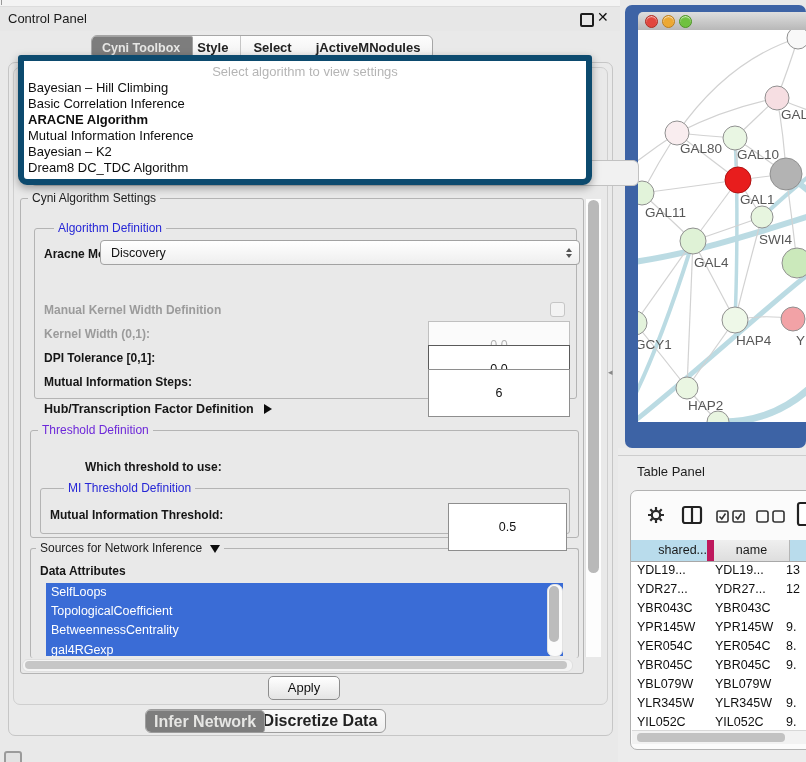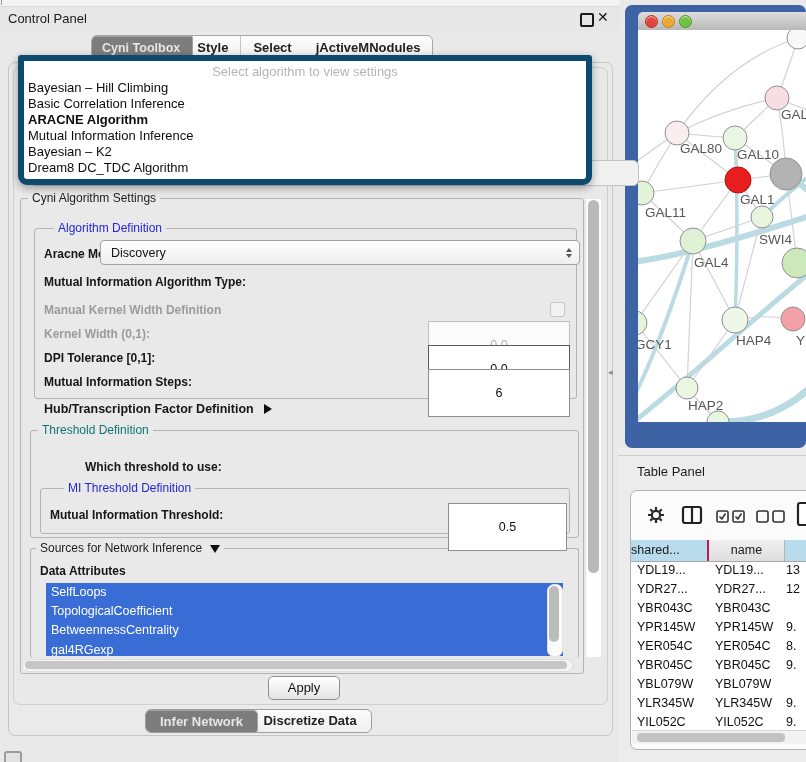--- a/index.html
+++ b/index.html
@@ -34,21 +34,21 @@
   .popup .it{height:16px;line-height:16px;padding-left:4px;font-size:13px;color:#0d0d0d;}
   .popup .it.b{font-weight:700;}
 
   .combo-behind{left:30px;top:160px;width:546px;height:24px;border:1px solid #c2c2c2;border-radius:6px;
                 background:#f1f1f1;z-index:5;font-size:13px;color:#b2b2b2;line-height:24px;padding-left:61px;}
 
   
   .group{border:1px solid #b4b4b4;border-radius:3px;z-index:6;}
   .gtitle{position:absolute;z-index:7;background:#e9e9e9;padding:0 4px;font-size:12px;white-space:nowrap;}
   .gtitle.blue{color:#2626d6;}
-  .gtitle.green{color:#0f766e;}
+  .gtitle.green{color:#6d28d9;}
   .gtitle.dark{color:#1c1c1c;}
 
   .flabel{position:absolute;z-index:8;font-size:12px;font-weight:700;color:#161616;white-space:nowrap;}
   .flabel.dis{color:#9b9b9b;}
 
   .sel{position:absolute;z-index:8;border:1px solid #a2a2a2;border-radius:4px;
        background:linear-gradient(#ffffff,#eeeeee);font-size:12.5px;color:#111;
        display:flex;align-items:center;padding-left:10px;}
   .stepper{position:absolute;right:7px;top:50%;transform:translateY(-50%);display:flex;flex-direction:column;gap:2px;}
   .stepper .up{width:0;height:0;border-left:3.5px solid transparent;border-right:3.5px solid transparent;border-bottom:4px solid #555;}
@@ -75,21 +75,21 @@
   .hscroll{left:22px;top:659px;width:549px;height:11px;background:#f4f4f4;border:1px solid #dfdfdf;border-radius:6px;z-index:9;}
   .hthumb{position:absolute;left:2px;top:0.5px;width:542px;height:8px;background:#c6c6c6;border-radius:4px;}
   .vscroll{left:585px;top:199px;width:15px;height:458px;background:#fdfdfd;border-left:1px solid #e3e3e3;z-index:9;}
   .vthumb{position:absolute;left:2px;top:1px;width:11px;height:373px;background:#b9b9b9;border-radius:6px;}
 
   .apply{left:268px;top:676px;width:70px;height:22px;line-height:22px;text-align:center;z-index:9;
          border:1px solid #8d8d8d;border-radius:5px;background:linear-gradient(#ffffff,#e4e4e4);font-size:13px;color:#111;}
 
   .btabbar{left:145px;top:709px;height:22px;display:flex;border:1px solid #9d9d9d;border-radius:6px;
            background:linear-gradient(#fbfbfb,#efefef);overflow:hidden;z-index:9;}
-  .btab{height:22px;line-height:22px;padding:0 14px;font-size:13px;font-weight:700;color:#222;
+  .btab{height:22px;line-height:22px;padding:0 8px;font-size:16px;font-weight:700;color:#222;
         border-left:1px solid #bdbdbd;white-space:nowrap;}
   .btab:first-child{border-left:none;}
   .btab.sel{background:#7d7d7d;color:#e6e6e4;border-left:none;border-radius:0 5px 5px 0;}
 
   .corner-icon{left:4px;top:751px;width:14px;height:12px;border:2px solid #9b9b9b;border-radius:3px;background:#e2e2e2;}
   .splitter{left:608px;top:367px;font-size:9px;color:#888;}
 
   
   .netwin{left:625px;top:5px;width:181px;height:443px;background:#3d63a5;border-radius:7px;}
   .mactitle{left:638px;top:12px;width:168px;height:18px;background:linear-gradient(#dedede,#b8b8b8);
@@ -99,21 +99,21 @@
   .light.yel{left:24px;background:#eca832;border:1px solid #bb7d1d;}
   .light.grn{left:41px;background:#6fc13f;border:1px solid #4e9526;}
   .netcanvas{left:638px;top:30px;width:168px;height:392px;background:#fff;}
 
   
   .right-lower{left:618px;top:448px;width:188px;height:314px;background:#ececec;}
   .strip-line{left:618px;top:455px;width:188px;height:1px;background:#cdcdcd;}
   .tp-title{left:637px;top:464px;font-size:13px;color:#1d1d1d;}
   .tablebox{left:630px;top:490px;width:180px;height:258px;background:#fbfbfb;border:1px solid #b2b2b2;border-radius:7px 0 0 7px;}
   .thdr{left:631px;top:540px;width:178px;height:21px;display:flex;font-size:12.5px;color:#1a1a1a;border-bottom:1px solid #a8a8a8;z-index:4;}
-  .thdr .c1{width:76px;background:#b9dcec;border-right:2px solid #be185d;text-align:left;line-height:21px;}
+  .thdr .c1{width:76px;background:#b9dcec;border-right:7px solid #be185d;text-align:right;line-height:21px;}
   .thdr .c2{width:75px;background:linear-gradient(#efefef,#dedede);border-right:1px solid #b6b6b6;text-align:center;line-height:21px;}
   .thdr .c3{flex:1;background:#b9dcec;}
   .trows{left:631px;top:561px;width:178px;height:169px;overflow:hidden;background:#fff;z-index:3;}
   .trow{display:flex;height:19px;line-height:19px;font-size:12.5px;color:#101010;}
   .trow .c1{width:76px;padding-left:6px;box-sizing:border-box;}
   .trow .c2{width:75px;padding-left:8px;box-sizing:border-box;}
   .trow .c3{flex:1;padding-left:4px;}
   .t-hscroll{left:632px;top:730px;width:176px;height:13px;background:#f2f2f2;border-top:1px solid #d8d8d8;z-index:5;}
   .t-hthumb{position:absolute;left:5px;top:2px;width:148px;height:9px;background:#c2c2c2;border-radius:4px;}
   .toolbar-ic{z-index:5;}
@@ -180,21 +180,20 @@
 
   <span class="flabel" style="left:44px;top:247px;">Aracne Mode:</span>
   <div class="sel" style="left:100px;top:240px;width:468px;height:23px;">
     <span>Discovery</span>
     <span class="stepper">
         <span class="up"></span>
         <span class="dn"></span>
       </span>
   </div>
 
-  <span class="flabel" style="left:44px;top:275px;">Mutual Information Algorithm Type:</span>
 
   <span class="flabel dis" style="left:44px;top:303px;">Manual Kernel Width Definition</span>
   <div class="chk" style="left:550px;top:302px;"></div>
 
   <span class="flabel dis" style="left:44px;top:327px;">Kernel Width (0,1):</span>
   <input class="tinput dis" style="left: 428px; top: 321px; width: 128px; height: 18px;" readonly="" value="0.0">
 
   <span class="flabel" style="left:44px;top:351px;">DPI Tolerance [0,1]:</span>
   <input class="tinput dark" style="left: 428px; top: 345px; width: 128px; height: 18px;" readonly="" value="0.0">
 

